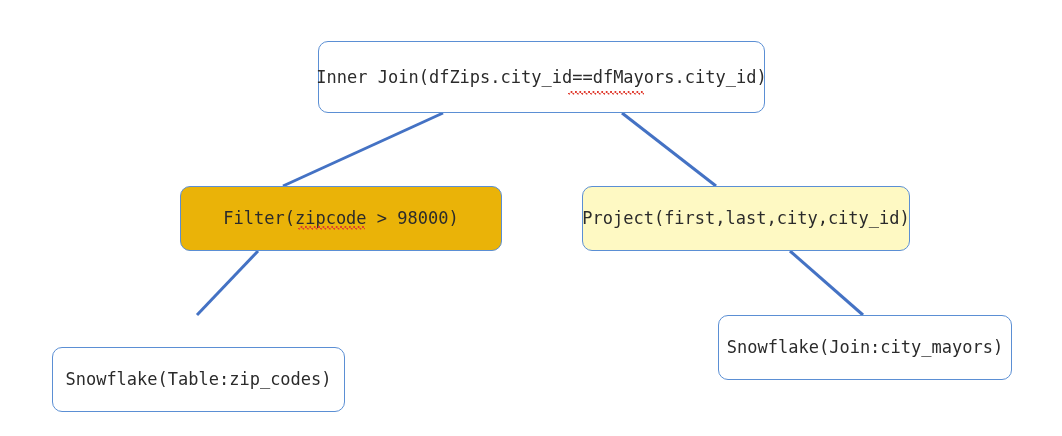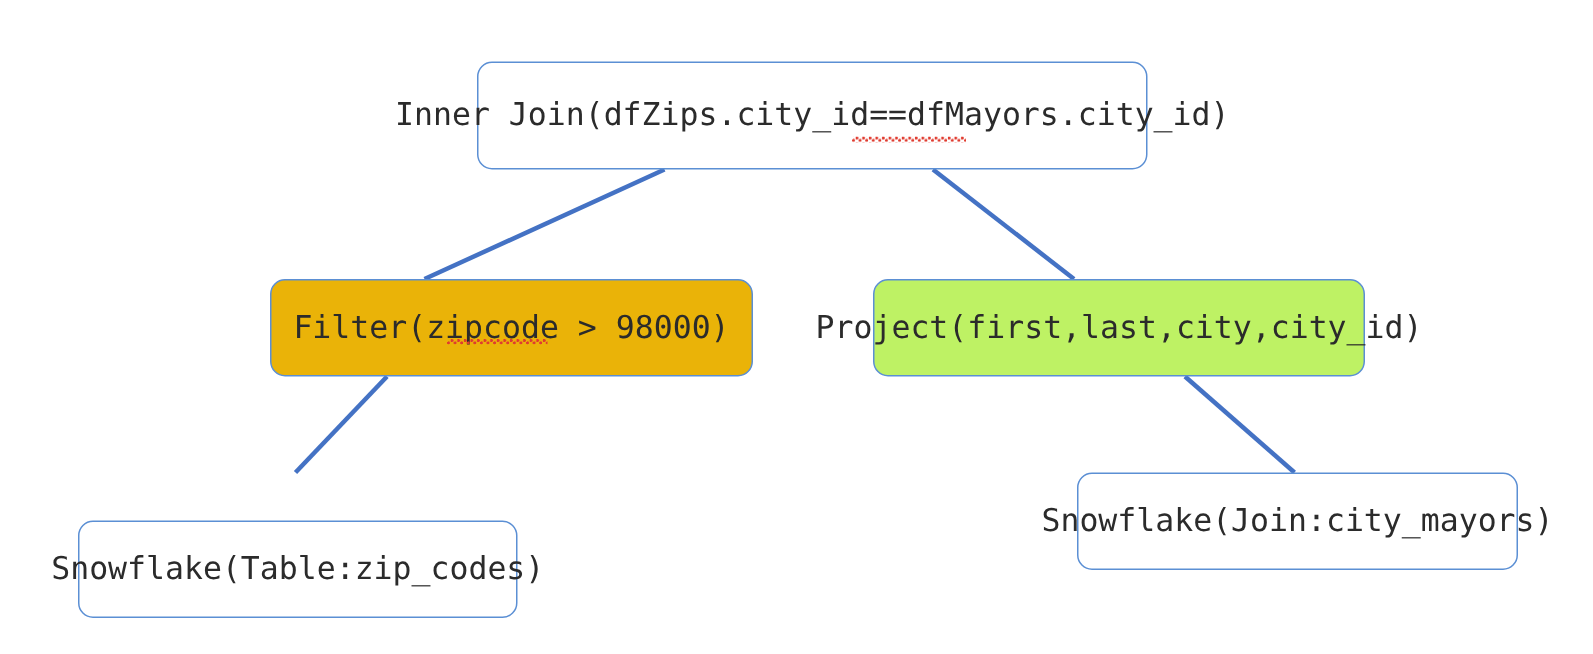--- a/index.html
+++ b/index.html
@@ -30,21 +30,21 @@
     display: flex;
     align-items: center;
     justify-content: center;
     background: #ffffff;
     border: 1.6px solid #5b8fd4;
     border-radius: 10px;
     z-index: 2;
   }
   .node-label {
     font-family: "DejaVu Sans Mono", "Liberation Mono", monospace;
-    font-size: 21px;
+    font-size: 17px;
     line-height: 1.2;
     color: #2b2b2b;
     white-space: nowrap;
     letter-spacing: 0px;
   }
   
   .misspell {
     position: absolute;
     height: 4px;
     z-index: 3;
@@ -69,21 +69,21 @@
     </svg>
 
   <div class="node" style="left: 318px; top: 41px; width: 447px; height: 72px; border-color: rgb(91, 143, 212); background: rgb(255, 255, 255);">
     <span class="node-label">Inner Join(dfZips.city_id==dfMayors.city_id)</span>
   </div>
 
   <div class="node" style="left: 180px; top: 186px; width: 322px; height: 65px; border-color: rgb(91, 143, 212); background: #eab308;">
     <span class="node-label">Filter(zipcode &gt; 98000)</span>
   </div>
 
-  <div class="node" style="left: 582px; top: 186px; width: 328px; height: 65px; border-color: rgb(91, 143, 212); background: #bef264;">
+  <div class="node" style="left: 582px; top: 186px; width: 328px; height: 65px; border-color: rgb(91, 143, 212); background: #fef9c3;">
     <span class="node-label">Project(first,last,city,city_id)</span>
   </div>
 
   <div class="node" style="left: 52px; top: 315px; width: 293px; height: 65px; border-color: rgb(91, 143, 212); background: rgb(255, 255, 255); margin-top: 32px;">
     <span class="node-label">Snowflake(Table:zip_codes)</span>
   </div>
 
   <div class="node" style="left: 718px; top: 315px; width: 294px; height: 65px; border-color: rgb(91, 143, 212); background: rgb(255, 255, 255);">
     <span class="node-label">Snowflake(Join:city_mayors)</span>
   </div>

